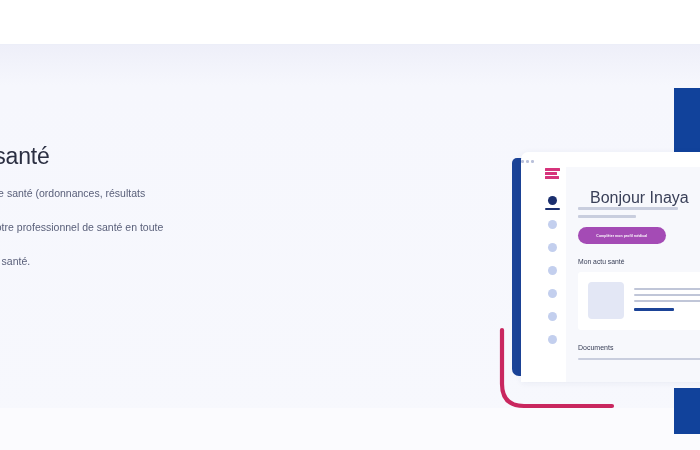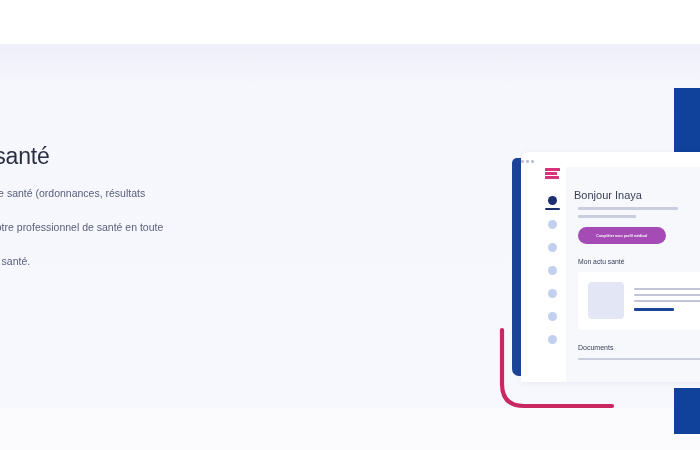--- a/index.html
+++ b/index.html
@@ -195,22 +195,22 @@
   }
   #panel-top-strip {
     position: absolute;
     left: 0; top: 0;
     width: 100%; height: 15px;
     background: #ffffff;
   }
 
   #greeting {
     position: absolute;
-    left: 8px; top: 37px;
-    font-size: 11px;
+    left: 24px; top: 37px;
+    font-size: 16px;
     color: #3a4058;
     white-space: nowrap;
   }
   .skel-line {
     position: absolute;
     background: #c9cede;
     border-radius: 1px;
   }
   #skel-1 { left: 12px; top: 55px; width: 100px; height: 2.6px; }
   #skel-2 { left: 12px; top: 63px; width: 58px; height: 2.6px; }

